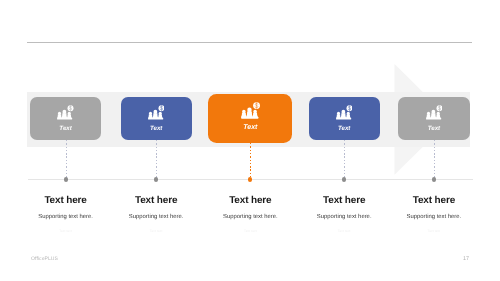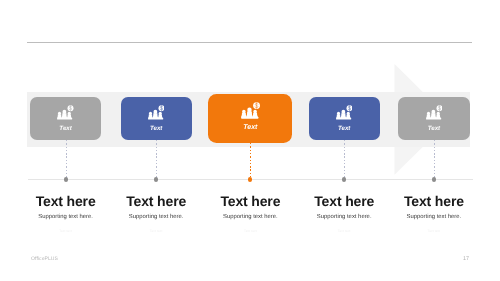--- a/index.html
+++ b/index.html
@@ -8,21 +8,21 @@
   .rule-top{position:absolute;left:27.2px;top:41.8px;width:445.2px;height:1.1px;background:#bdbdbd;}
   .arrow-bg{position:absolute;left:0;top:0;width:500px;height:281px;}
   .band{position:absolute;left:27.2px;top:92.3px;width:443px;height:54.8px;background:#f1f1f1;}
   .card{position:absolute;top:97px;width:72px;height:43.5px;border-radius:7px;}
   .card .ic{position:absolute;left:0;right:0;top:8px;text-align:center;}
   .card .lbl{position:absolute;left:0;right:0;top:28px;text-align:center;font-style:italic;font-weight:bold;font-size:6.2px;color:#fff;}
   .conn{position:absolute;width:1.1px;}
   .axis{position:absolute;left:28px;top:179px;width:445px;height:1.1px;background:#e5e5e5;}
   .dot{position:absolute;width:4.2px;height:4.2px;border-radius:50%;top:177.4px;}
   .col{position:absolute;top:195.5px;width:120px;text-align:center;}
-  .col .t1{font-size:14px;font-weight:bold;color:#1a1a1a;letter-spacing:-0.15px;line-height:10px;}
+  .col .t1{font-size:10px;font-weight:bold;color:#1a1a1a;letter-spacing:-0.15px;line-height:10px;}
   .col .t2{font-size:5.9px;color:#3a3a3a;margin-top:8.5px;line-height:7px;}
   .col .t3{font-size:3.2px;color:#f0f0f0;margin-top:7.5px;line-height:4px;letter-spacing:0.1px;}
   .brand{position:absolute;left:31px;top:255.8px;font-size:5.1px;color:#b9b9b9;letter-spacing:0.05px;}
   .pageno{position:absolute;left:463px;top:255.5px;font-size:5.4px;color:#b0b0b0;}
 </style>
 </head>
 <body>
 
 <div class="slide">
   <div class="rule-top"></div>

